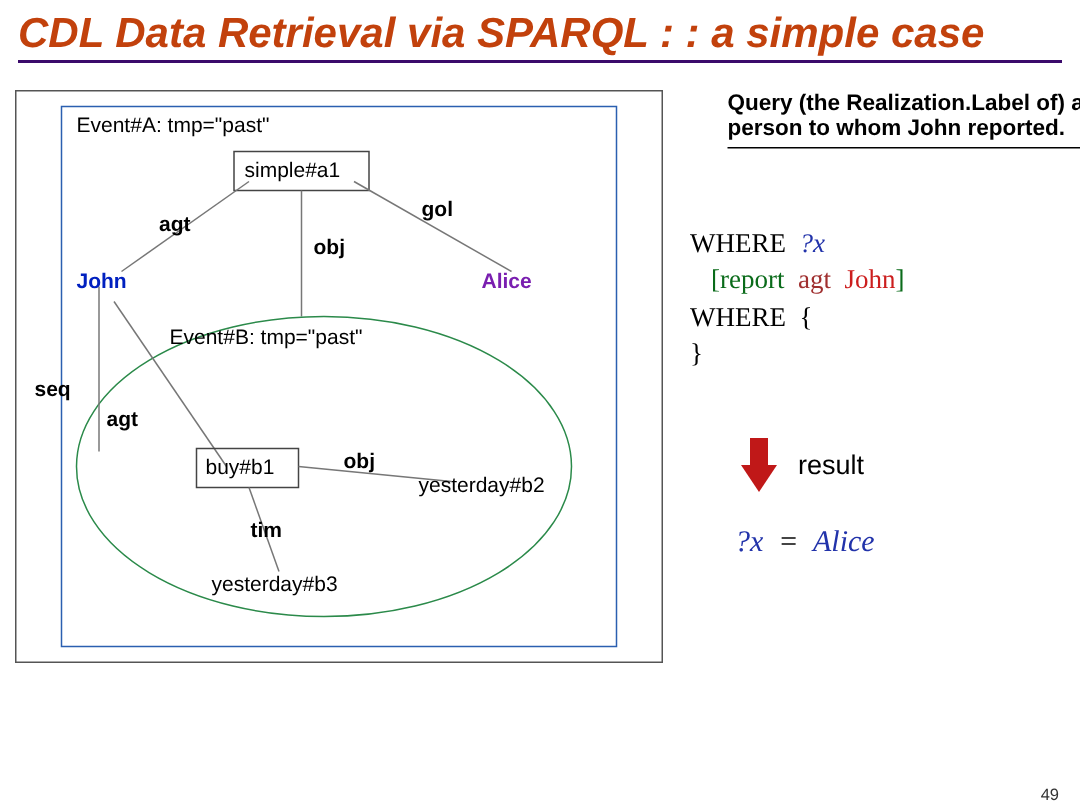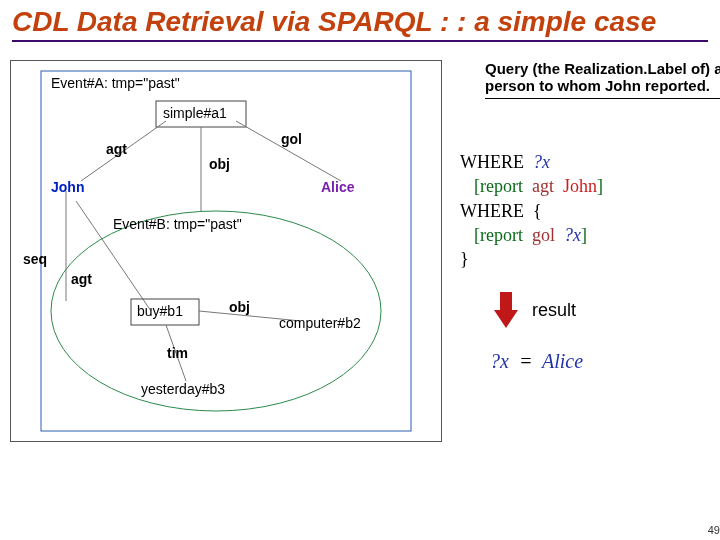--- a/index.html
+++ b/index.html
@@ -87,21 +87,21 @@
     position: absolute;
     left: 490px;
     top: 290px;
     font-family: "Times New Roman", serif;
     font-size: 20px;
     font-style: italic;
   }
   .answer .res-blue { color: #2233aa; font-style: italic; }
   .page-num {
     position: absolute;
-    right: 0;
+    right: 14px;
     bottom: 4px;
     font-size: 11px;
     color: #333;
   }
 </style>
 </head>
 <body>
 
 <div class="title-wrap">
   <div class="title">CDL Data Retrieval via SPARQL : : a simple case</div>
@@ -141,45 +141,40 @@
     <div class="d-label bold" style="left:270px; top:70px;">gol</div>
     <div class="d-label bold" style="left:198px; top:95px;">obj</div>
     <div class="d-label bold blue" style="left:40px; top:118px;">John</div>
     <div class="d-label bold purple" style="left:310px; top:118px;">Alice</div>
 
     <div class="d-label" style="left:102px; top:155px;">Event#B: tmp="past"</div>
     <div class="d-label bold" style="left:12px; top:190px;">seq</div>
     <div class="d-label bold" style="left:60px; top:210px;">agt</div>
     <div class="d-label" style="left:126px; top:242px;">buy#b1</div>
     <div class="d-label bold" style="left:218px; top:238px;">obj</div>
-    <div class="d-label" style="left:268px; top:254px;">computer#b2</div>
+    <div class="d-label" style="left:268px; top:254px;">yesterday#b2</div>
     <div class="d-label bold" style="left:156px; top:284px;">tim</div>
     <div class="d-label" style="left:130px; top:320px;">yesterday#b3</div>
   </div>
 
   <div class="query-desc">Query (the Realization.Label of) a person to whom John reported.</div>
 
   <div class="sparql">
     <div>
       <span>WHERE</span>
       &nbsp;<span class="k-blue k-italic">?x</span>
     </div>
     <div style="padding-left:14px;">
       <span class="k-green">[</span><span class="k-green">report</span>
       &nbsp;<span class="k-dred">agt</span>
       &nbsp;<span class="k-red">John</span><span class="k-green">]</span>
     </div>
     <div>
       <span>WHERE</span>
       &nbsp;<span>{</span>
-    </div>
-    <div style="padding-left:14px;">
-      <span class="k-green">[</span><span class="k-green">report</span>
-      &nbsp;<span class="k-dred">gol</span>
-      &nbsp;<span class="k-blue k-italic">?x</span><span class="k-green">]</span>
     </div>
     <div>
       <span>}</span>
     </div>
   </div>
 
   <div class="result-row">
     <svg width="32" height="40">
       <rect x="10" y="2" width="12" height="18" fill="#c01818"></rect>
       <polygon points="4,20 28,20 16,38" fill="#c01818"></polygon>

